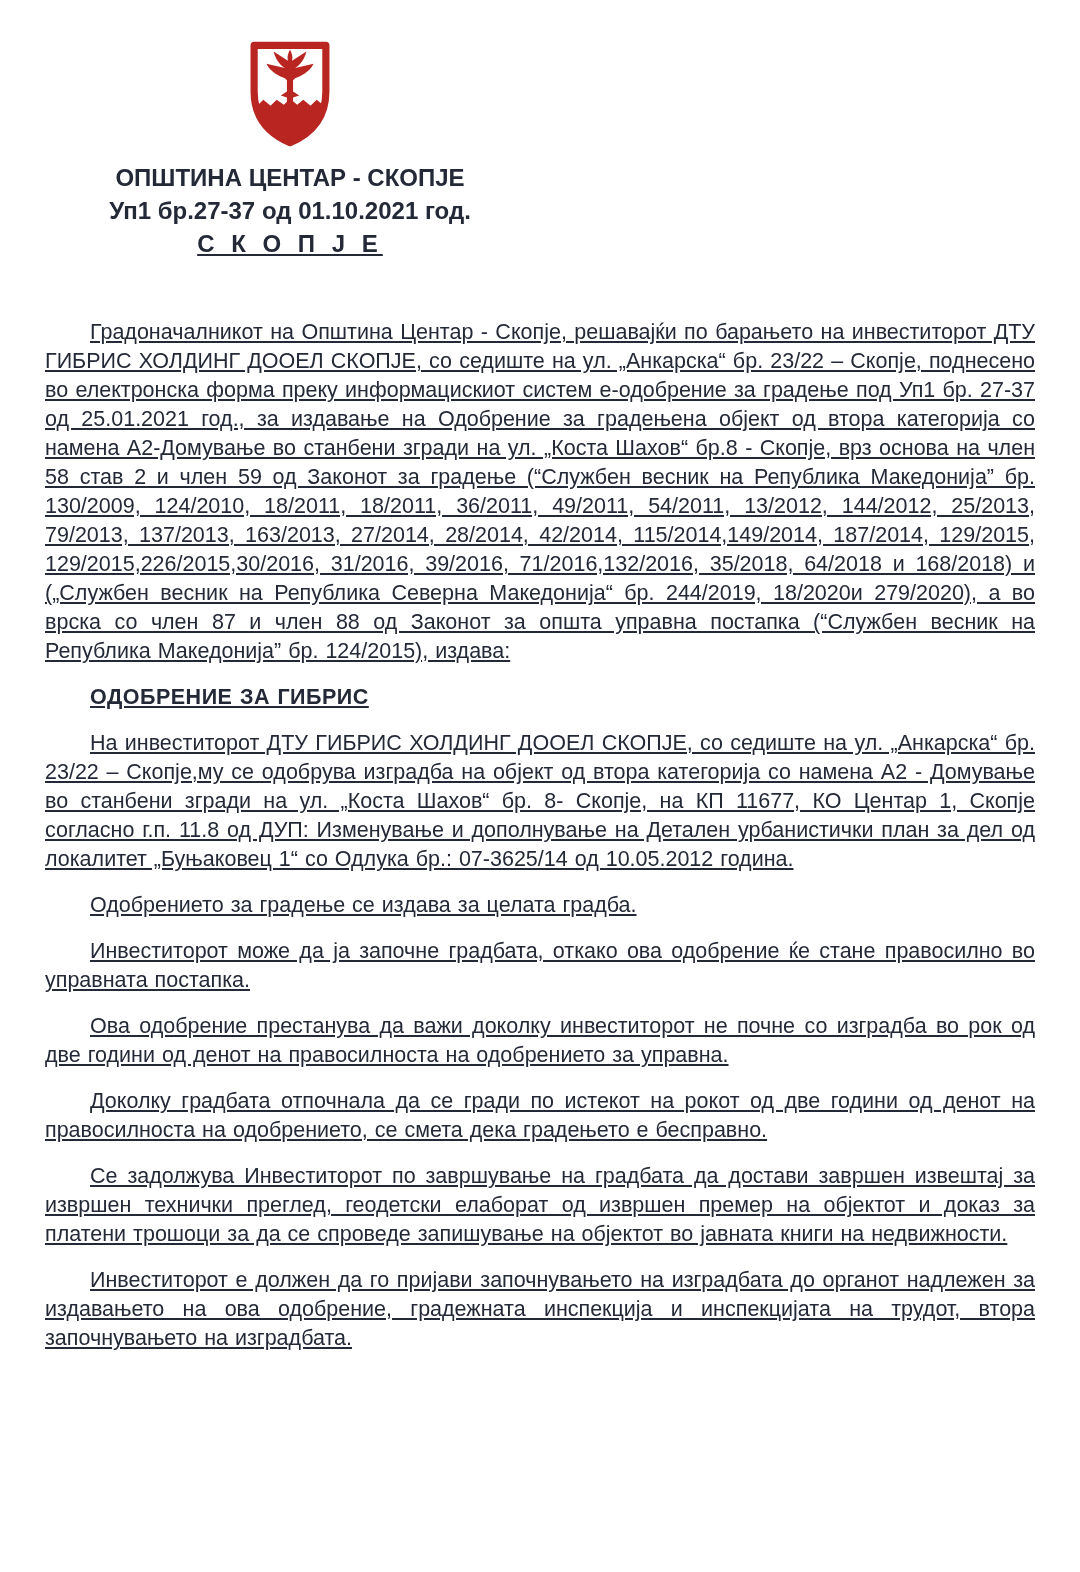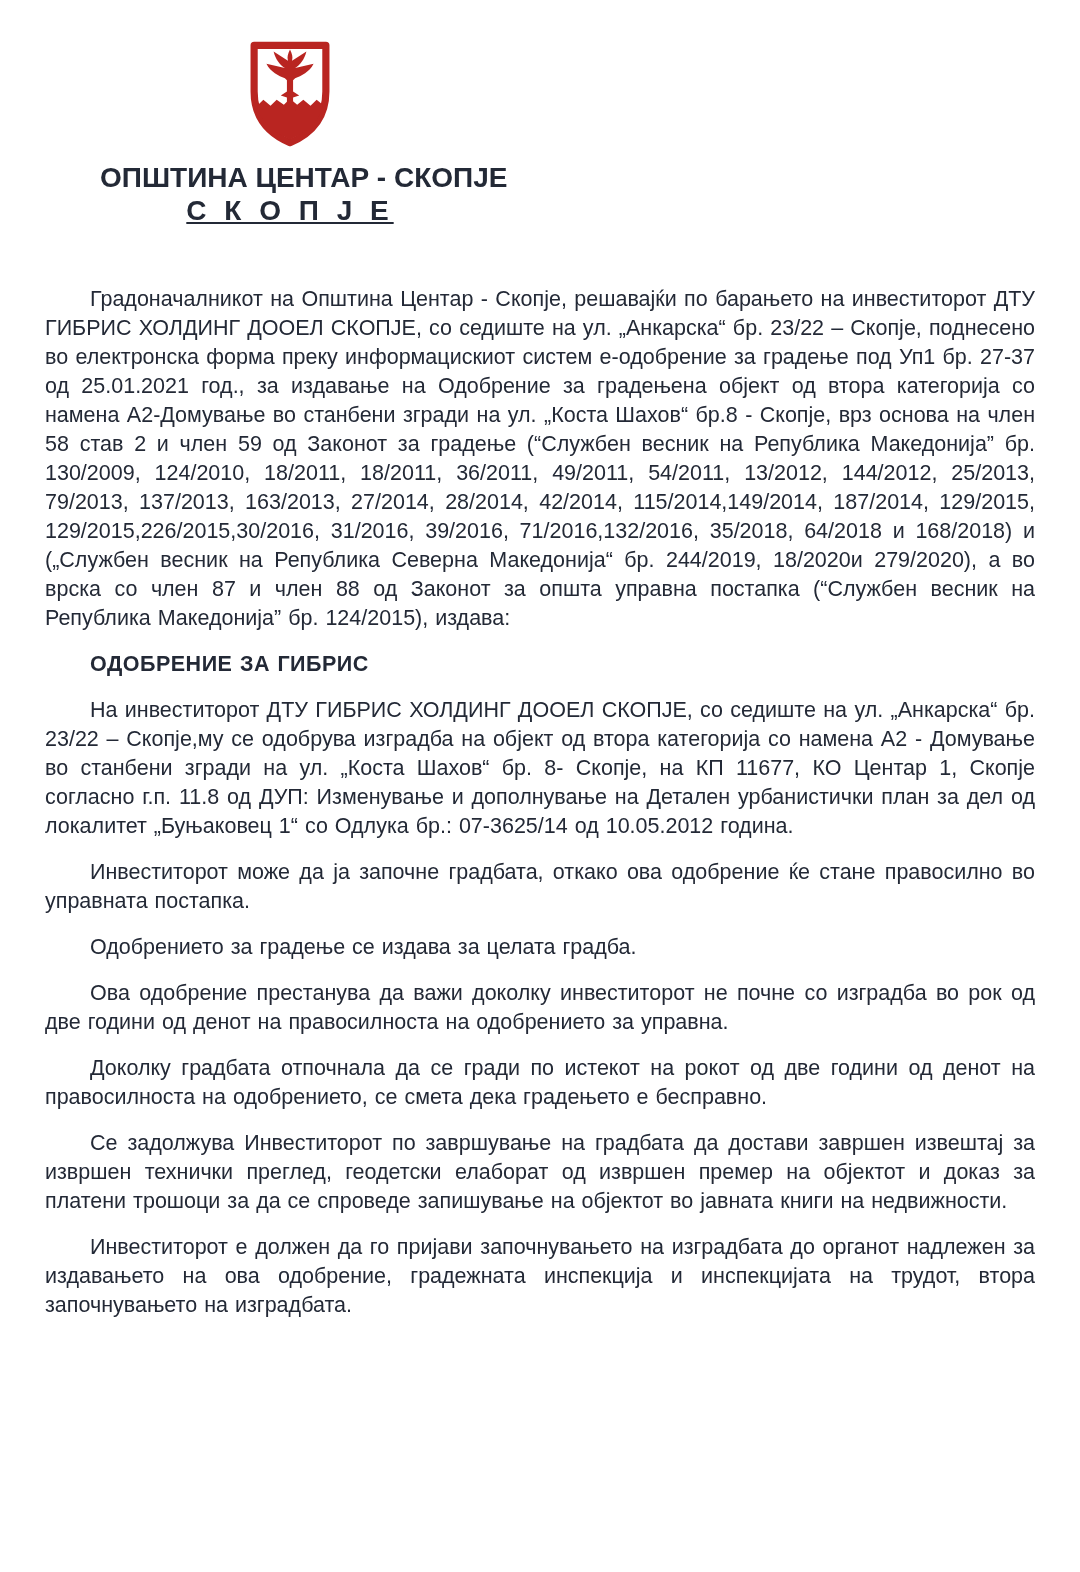--- a/index.html
+++ b/index.html
@@ -16,30 +16,31 @@
 
   
   .doc-header {
     width: 380px;
     margin: 40px 0 0 100px;
     text-align: center;
   }
   .emblem-wrap { margin-bottom: 10px; }
   .h-line {
     font-weight: bold;
-    font-size: 28px;
+    font-size: 24px;
     line-height: 33px;
     white-space: nowrap;
   }
   .h-line.spaced { letter-spacing: 5px; text-decoration: underline; }
 
   
   .doc-body {
     margin: 58px 37px 0 45px;
     width: 990px;
+    text-decoration: underline;
   }
   .doc-body p {
     font-size: 21.5px;
     line-height: 29px;
     text-align: justify;
     text-indent: 45px;
     margin: 0 0 17px 0;
     word-spacing: 1px;
   }
   .doc-title {
@@ -65,30 +66,31 @@
         <path d="M8,64 L14,58 L21,64 L27,58 L34,63 L40,57 L47,63 L53,58 L60,64 L66,58 L72,63
                  C70,78 57,89 40,97 C23,89 10,78 8,64 Z" fill="#b92521"></path>
 
         <path d="M40,9 C42,13 43,16 42,20 L56,11 C54,19 50,24 45,27 L63,23 C59,31 51,35 45,37
                  L43,39 L43,50 L49,54 L43,56 L43,62 L46,69 L40,64 L34,69 L37,62 L37,56 L31,54
                  L37,50 L37,39 L35,37 C29,35 21,31 17,23 L35,27 C30,24 26,19 24,11 L38,20
                  C37,16 38,13 40,9 Z" fill="#b92521"></path>
       </svg>
     </div>
     <div class="h-line">ОПШТИНА ЦЕНТАР - СКОПЈЕ</div>
+    <div class="h-line">Уп1 бр.27-37 од 01.10.2021 год.</div>
     <div class="h-line spaced">С К О П Ј Е</div>
   </header>
 
   <main class="doc-body">
     <p>Градоначалникот на Општина Центар - Скопје, решавајќи по барањето на инвеститорот ДТУ ГИБРИС ХОЛДИНГ ДООЕЛ СКОПЈЕ, со седиште на ул. „Анкарска“ бр. 23/22 – Скопје, поднесено во електронска форма преку информацискиот систем е-одобрение за градење под Уп1 бр. 27-37 од 25.01.2021 год., за издавање на Одобрение за градењена објект од втора категорија со намена А2-Домување во станбени згради на ул. „Коста Шахов“ бр.8 - Скопје, врз основа на член 58 став 2 и член 59 од Законот за градење (“Службен весник на Република Македонија” бр. 130/2009, 124/2010, 18/2011, 18/2011, 36/2011, 49/2011, 54/2011, 13/2012, 144/2012, 25/2013, 79/2013, 137/2013, 163/2013, 27/2014, 28/2014, 42/2014, 115/2014,149/2014, 187/2014, 129/2015, 129/2015,226/2015,30/2016, 31/2016, 39/2016, 71/2016,132/2016, 35/2018, 64/2018 и 168/2018) и („Службен весник на Република Северна Македонија“ бр. 244/2019, 18/2020и 279/2020), а во врска со член 87 и член 88 од Законот за општа управна постапка (“Службен весник на Република Македонија” бр. 124/2015), издава:</p>
 
     <p class="doc-title">ОДОБРЕНИЕ ЗА ГИБРИС</p>
 
     <p>На инвеститорот ДТУ ГИБРИС ХОЛДИНГ ДООЕЛ СКОПЈЕ, со седиште на ул. „Анкарска“ бр. 23/22 – Скопје,му се одобрува изградба на објект од втора категорија со намена А2 - Домување во станбени згради на ул. „Коста Шахов“ бр. 8- Скопје, на КП 11677, КО Центар 1, Скопје согласно г.п. 11.8 од ДУП: Изменување и дополнување на Детален урбанистички план за дел од локалитет „Буњаковец 1“ со Одлука бр.: 07-3625/14 од 10.05.2012 година.</p>
+    <p>Одобрението за градење се издава за целата градба.</p>
     <p>Инвеститорот може да ја започне градбата, откако ова одобрение ќе стане правосилно во управната постапка.</p>
-    <p>Одобрението за градење се издава за целата градба.</p>
     <p>Ова одобрение престанува да важи доколку инвеститорот не почне со изградба во рок од две години од денот на правосилноста на одобрението за управна.</p>
     <p>Доколку градбата отпочнала да се гради по истекот на рокот од две години од денот на правосилноста на одобрението, се смета дека градењето е бесправно.</p>
     <p>Се задолжува Инвеститорот по завршување на градбата да достави завршен извештај за извршен технички преглед, геодетски елаборат од извршен премер на објектот и доказ за платени трошоци за да се спроведе запишување на објектот во јавната книги на недвижности.</p>
     <p>Инвеститорот е должен да го пријави започнувањето на изградбата до органот надлежен за издавањето на ова одобрение, градежната инспекција и инспекцијата на трудот, втора започнувањето на изградбата.</p>
   </main>
 
 </div>
 
 </body></html>

